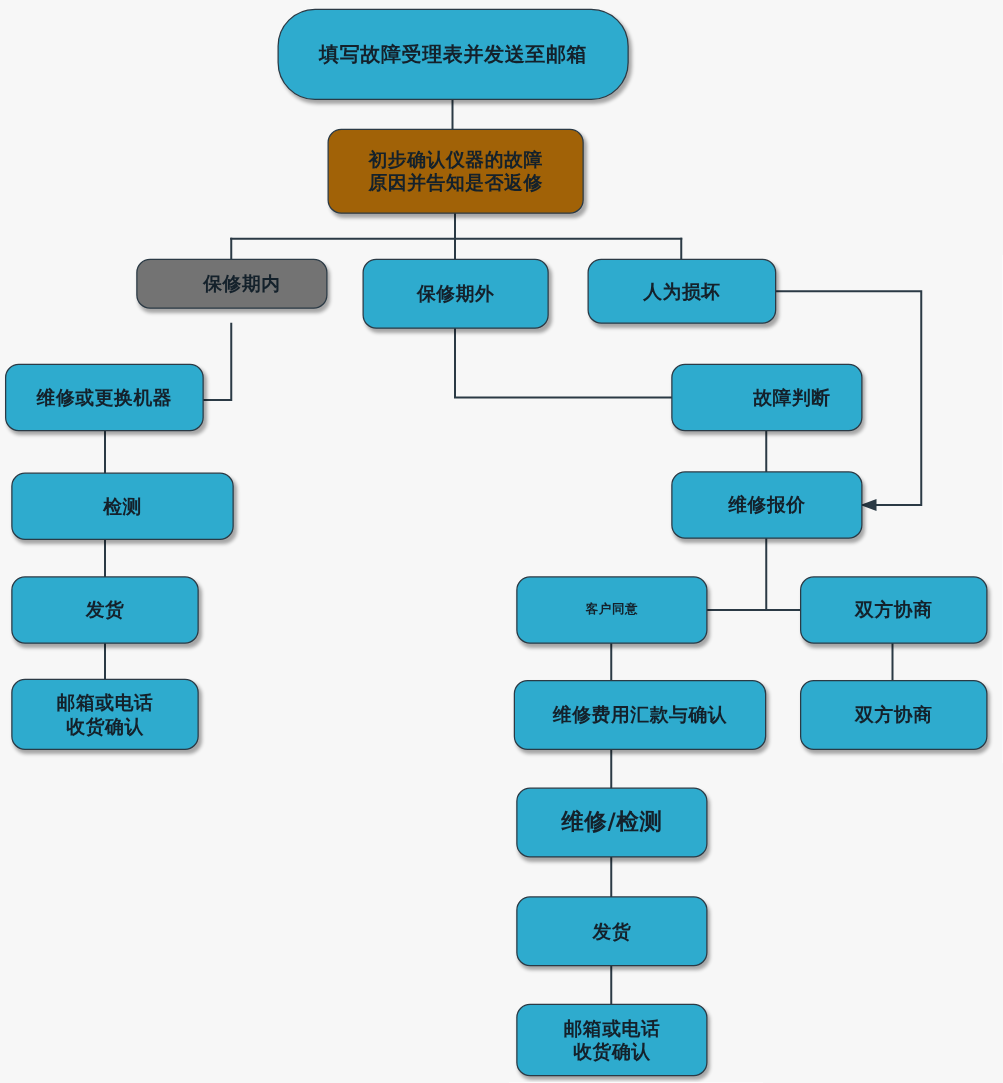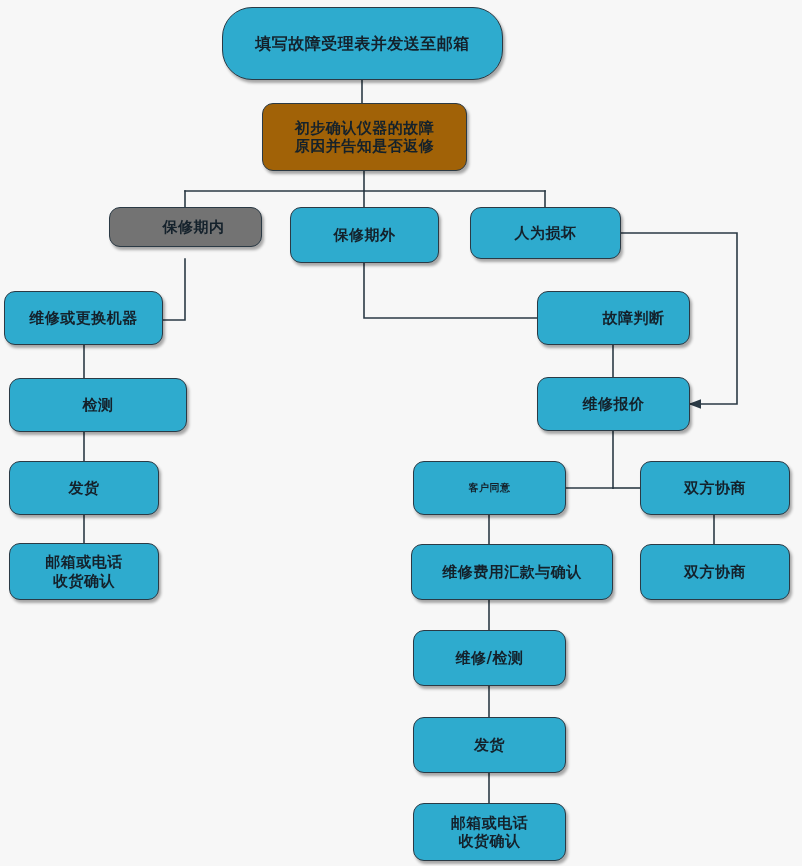--- a/index.html
+++ b/index.html
@@ -122,21 +122,21 @@
       </div>
       <div class="node" style="left: 640px; top: 461px; width: 150px; height: 54px; font-size: 15px; background: rgb(46, 171, 206); border-color: rgb(43, 58, 69); color: rgb(20, 33, 43);">
         <span class="label">双方协商</span>
       </div>
       <div class="node" style="left: 390px; top: 544px; width: 202px; height: 56px; font-size: 15px; background: rgb(46, 171, 206); border-color: rgb(43, 58, 69); color: rgb(20, 33, 43); margin-left: 21px;">
         <span class="label">维修费用汇款与确认</span>
       </div>
       <div class="node" style="left: 640px; top: 544px; width: 150px; height: 56px; font-size: 15px; background: rgb(46, 171, 206); border-color: rgb(43, 58, 69); color: rgb(20, 33, 43);">
         <span class="label">双方协商</span>
       </div>
-      <div class="node" style="left: 413px; top: 630px; width: 153px; height: 56px; font-size: 15px; background: rgb(46, 171, 206); border-color: rgb(43, 58, 69); color: rgb(20, 33, 43);">
+      <div class="node" style="left: 413px; top: 630px; width: 153px; height: 56px; font-size: 18px; background: rgb(46, 171, 206); border-color: rgb(43, 58, 69); color: rgb(20, 33, 43);">
         <span class="label">维修/检测</span>
       </div>
       <div class="node" style="left: 413px; top: 717px; width: 153px; height: 56px; font-size: 15px; background: rgb(46, 171, 206); border-color: rgb(43, 58, 69); color: rgb(20, 33, 43);">
         <span class="label">发货</span>
       </div>
       <div class="node" style="left: 413px; top: 803px; width: 153px; height: 58px; font-size: 15px; background: rgb(46, 171, 206); border-color: rgb(43, 58, 69); color: rgb(20, 33, 43);">
         <span class="label">邮箱或电话
 收货确认</span>
       </div>
     </div>

